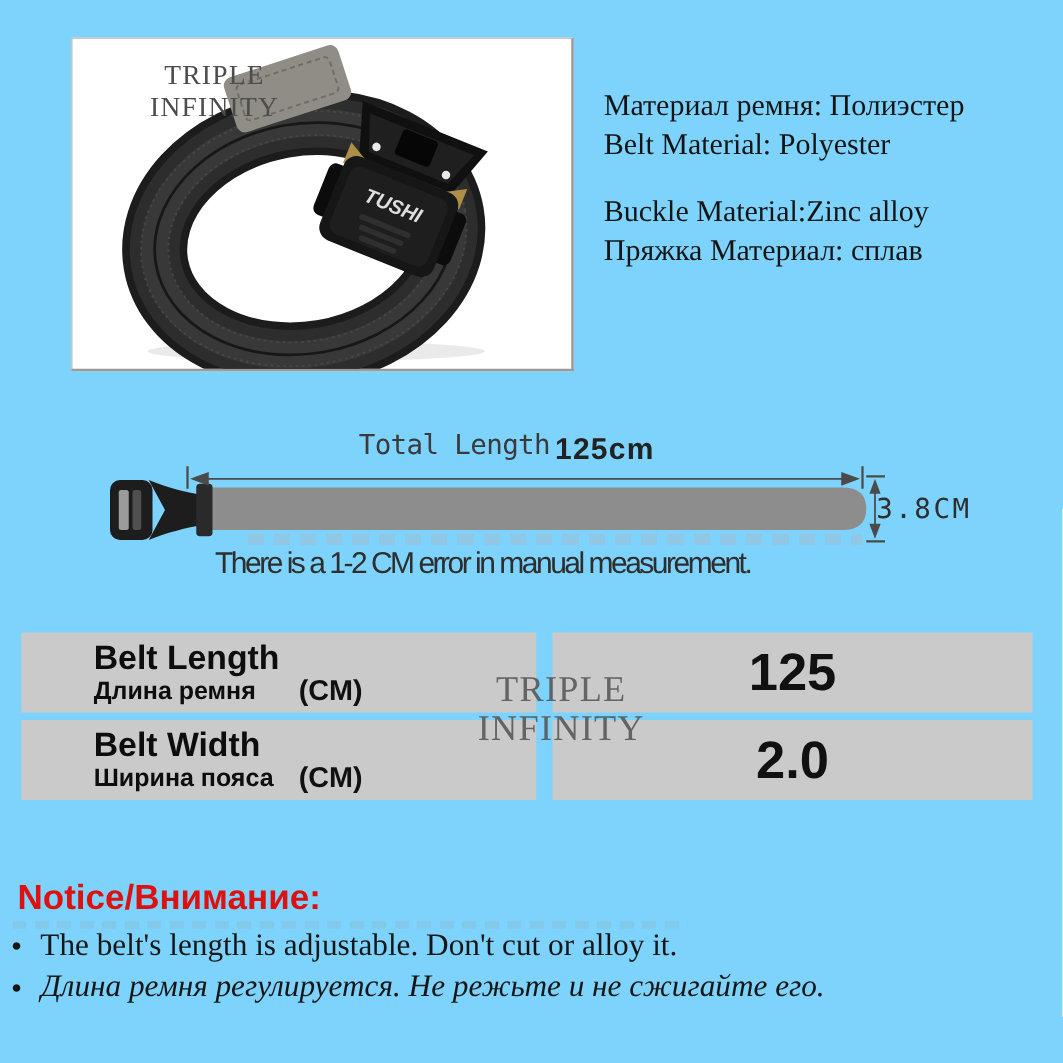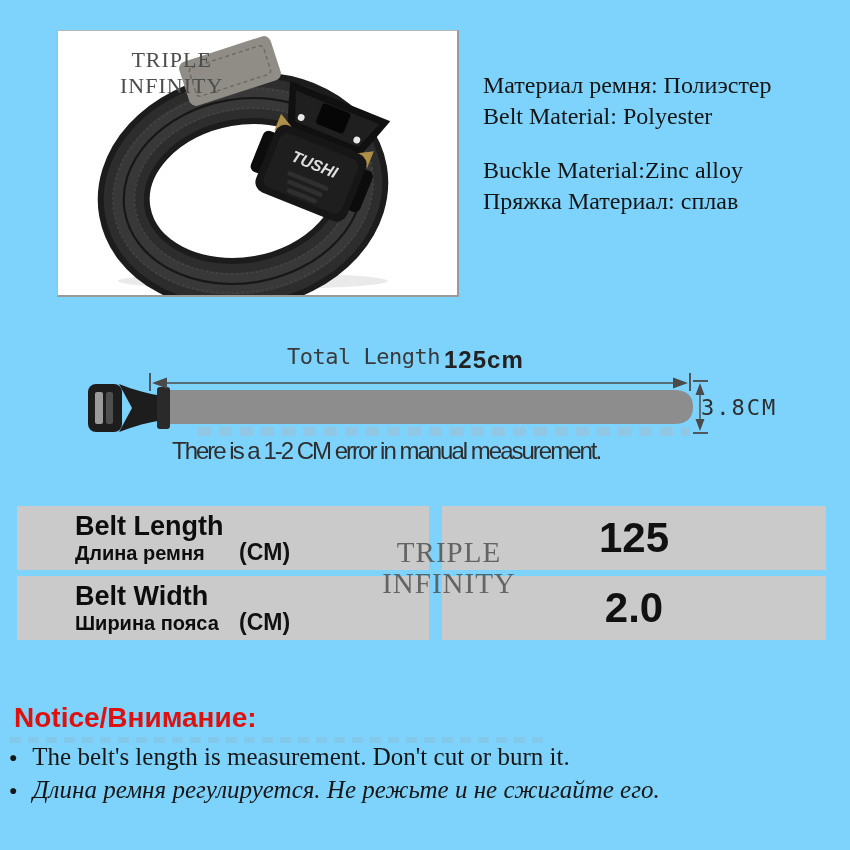--- a/index.html
+++ b/index.html
@@ -208,20 +208,20 @@
   </div>
   <div class="table-watermark">
     <span>TRIPLE</span>
     <span>INFINITY</span>
   </div>
 
   <div class="notice-title">Notice/Внимание:</div>
   <div class="ghost-line-2"></div>
   <div class="notice-item notice-item-1">
     <span class="bullet">●</span>
-    <span>The belt's length is measurement. Don't cut or burn it.</span>
+    <span>The belt's length is adjustable. Don't cut or alloy it.</span>
   </div>
   <div class="notice-item notice-item-2">
     <span class="bullet">●</span>
     <span>Длина ремня регулируется. Не режьте и не сжигайте его.</span>
   </div>
 
 </div>
 
 </body></html>

